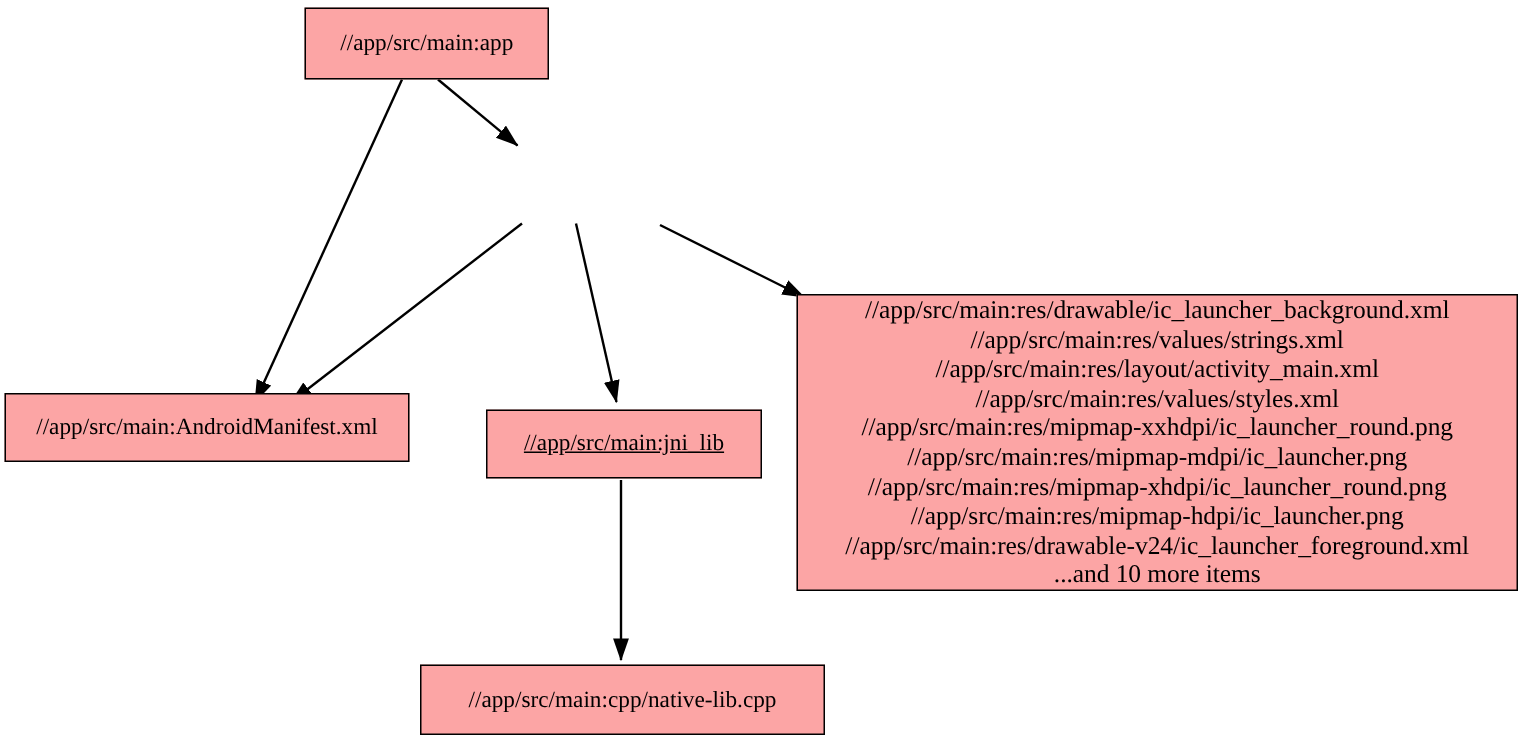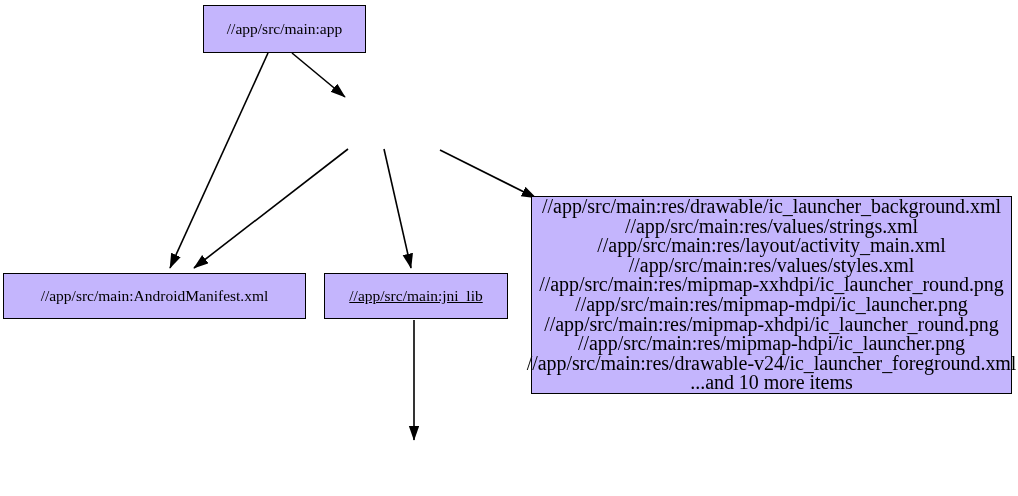--- a/index.html
+++ b/index.html
@@ -24,44 +24,44 @@
     left: 0;
     top: 0;
     width: 1018px;
     height: 496px;
     pointer-events: none;
   }
   .node {
     position: absolute;
     box-sizing: border-box;
     border: 1px solid #000000;
-    background: #c4b5fd;
+    background: #fca5a5;
     display: flex;
     align-items: center;
     justify-content: center;
     text-align: center;
     white-space: pre;
     line-height: 1.0;
   }
   .node-label {
     display: block;
     white-space: pre;
     font-size: 15.5px;
     line-height: 1.0;
   }
   .node-multiline .node-label {
-    font-size: 20px;
+    font-size: 17px;
     line-height: 19.6px;
     letter-spacing: -0.05px;
   }
 
   
   #node-app        { left: 203px; top: 5px;   width: 163px; height: 48px; }
   #node-lib        { left: 302px; top: 101px; width: 154px; height: 48px; }
-  #node-manifest   { left: 3px;   top: 273px; width: 303px; height: 46px; }
+  #node-manifest   { left: 3px;   top: 262px; width: 270px; height: 46px; }
   #node-jni        { left: 324px; top: 273px; width: 184px; height: 46px; text-decoration: underline; }
   #node-resources  { left: 531px; top: 196px; width: 481px; height: 198px; }
   #node-cpp        { left: 280px; top: 443px; width: 270px; height: 47px; }
 </style>
 </head>
 <body>
 
 <div id="graph-canvas">
 
   <svg id="edge-layer" width="1018" height="496" viewBox="0 0 1018 496" xmlns="http://www.w3.org/2000/svg">
@@ -103,14 +103,17 @@
 //app/src/main:res/layout/activity_main.xml
 //app/src/main:res/values/styles.xml
 //app/src/main:res/mipmap-xxhdpi/ic_launcher_round.png
 //app/src/main:res/mipmap-mdpi/ic_launcher.png
 //app/src/main:res/mipmap-xhdpi/ic_launcher_round.png
 //app/src/main:res/mipmap-hdpi/ic_launcher.png
 //app/src/main:res/drawable-v24/ic_launcher_foreground.xml
 ...and 10 more items</span>
   </div>
 
+  <div class="node" id="node-cpp">
+    <span class="node-label">//app/src/main:cpp/native-lib.cpp</span>
+  </div>
 
 </div>
 
 </body></html>

